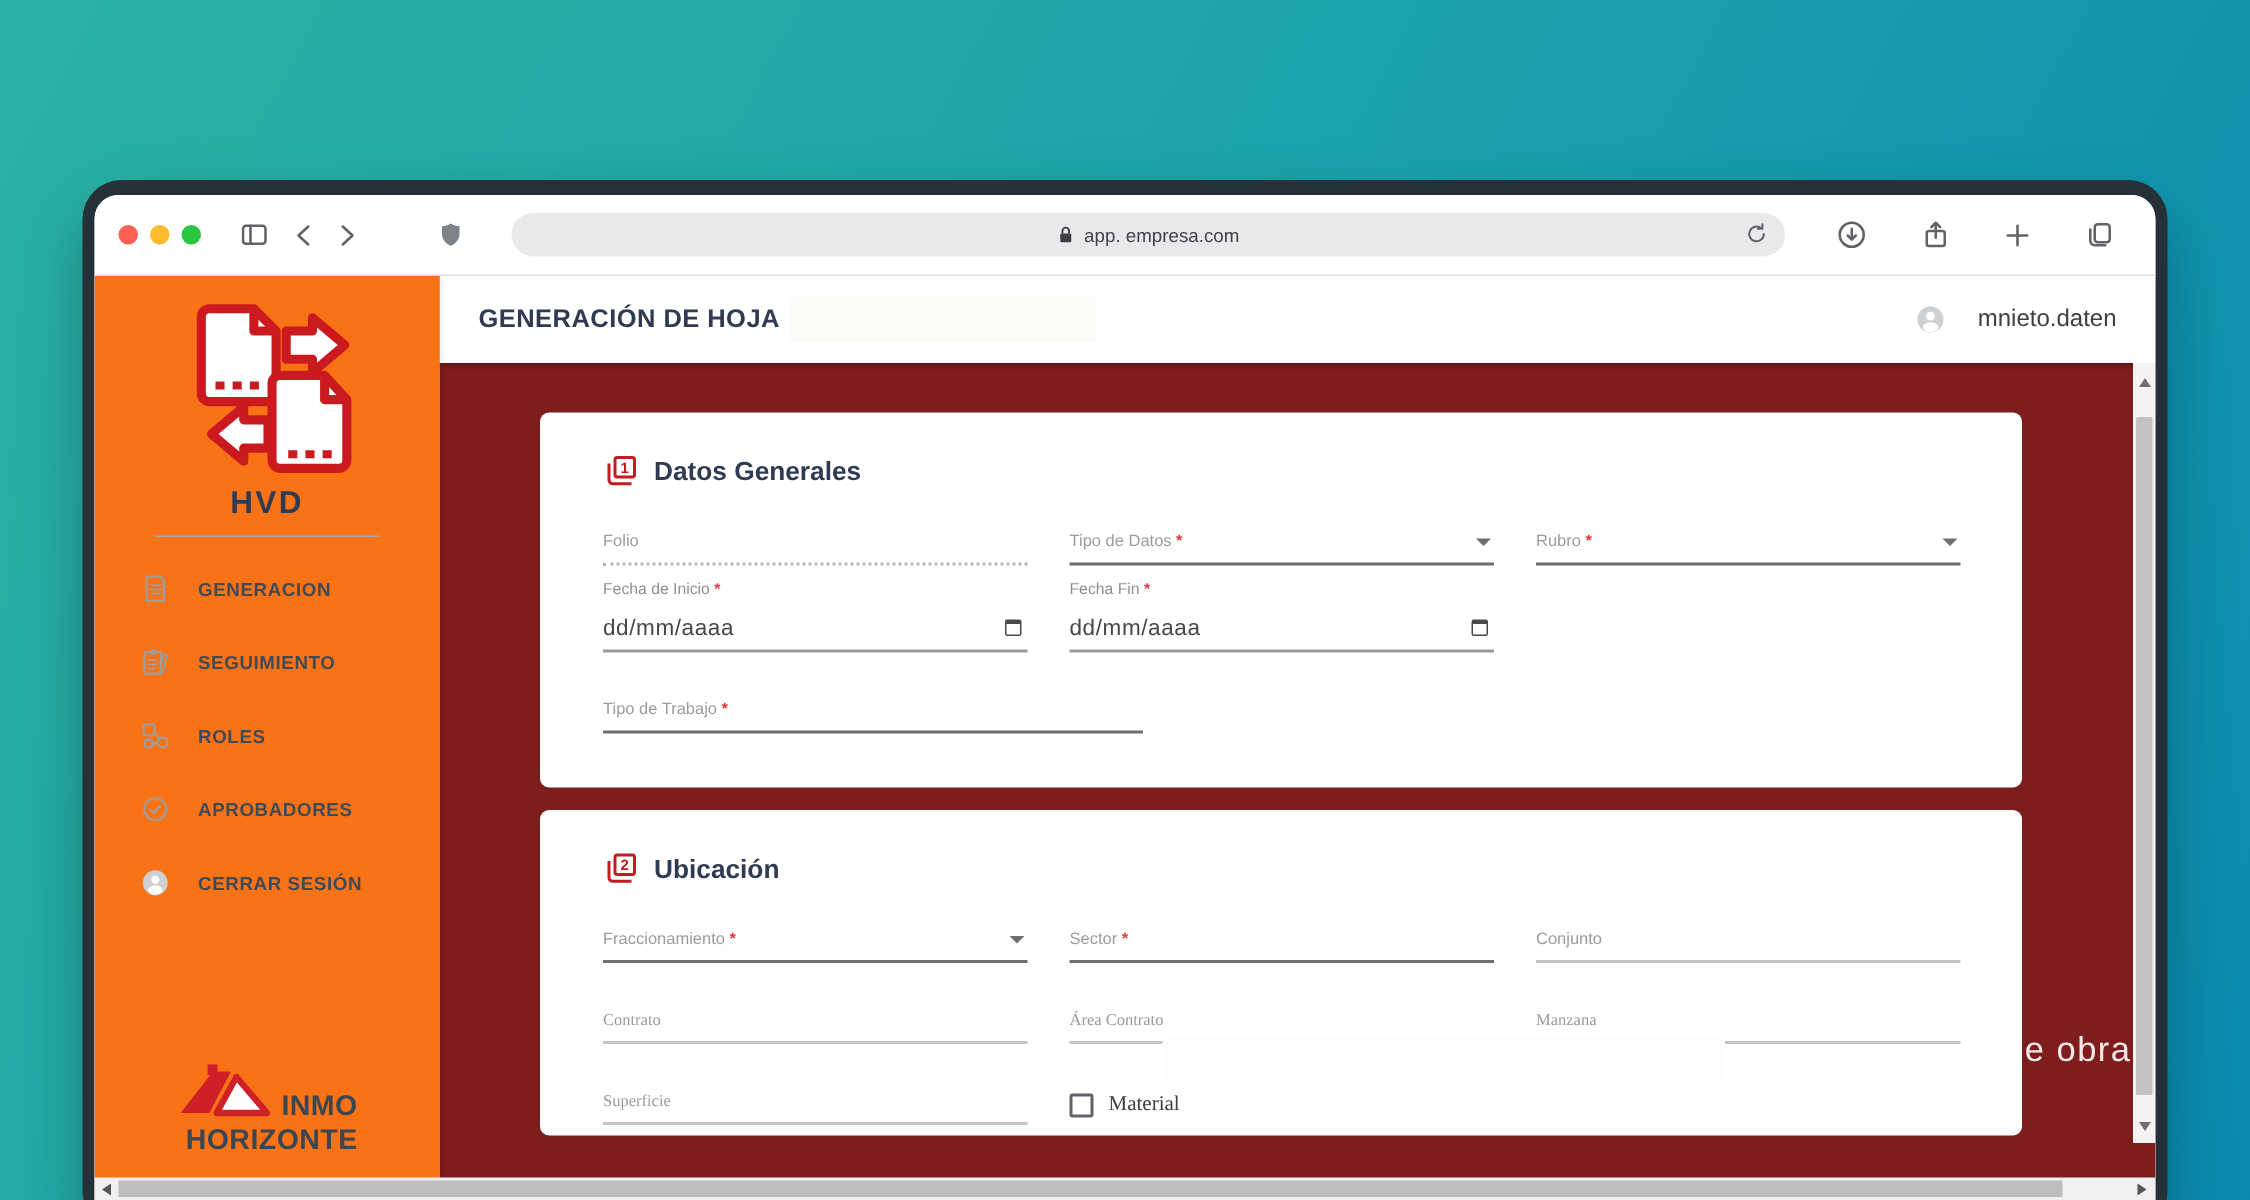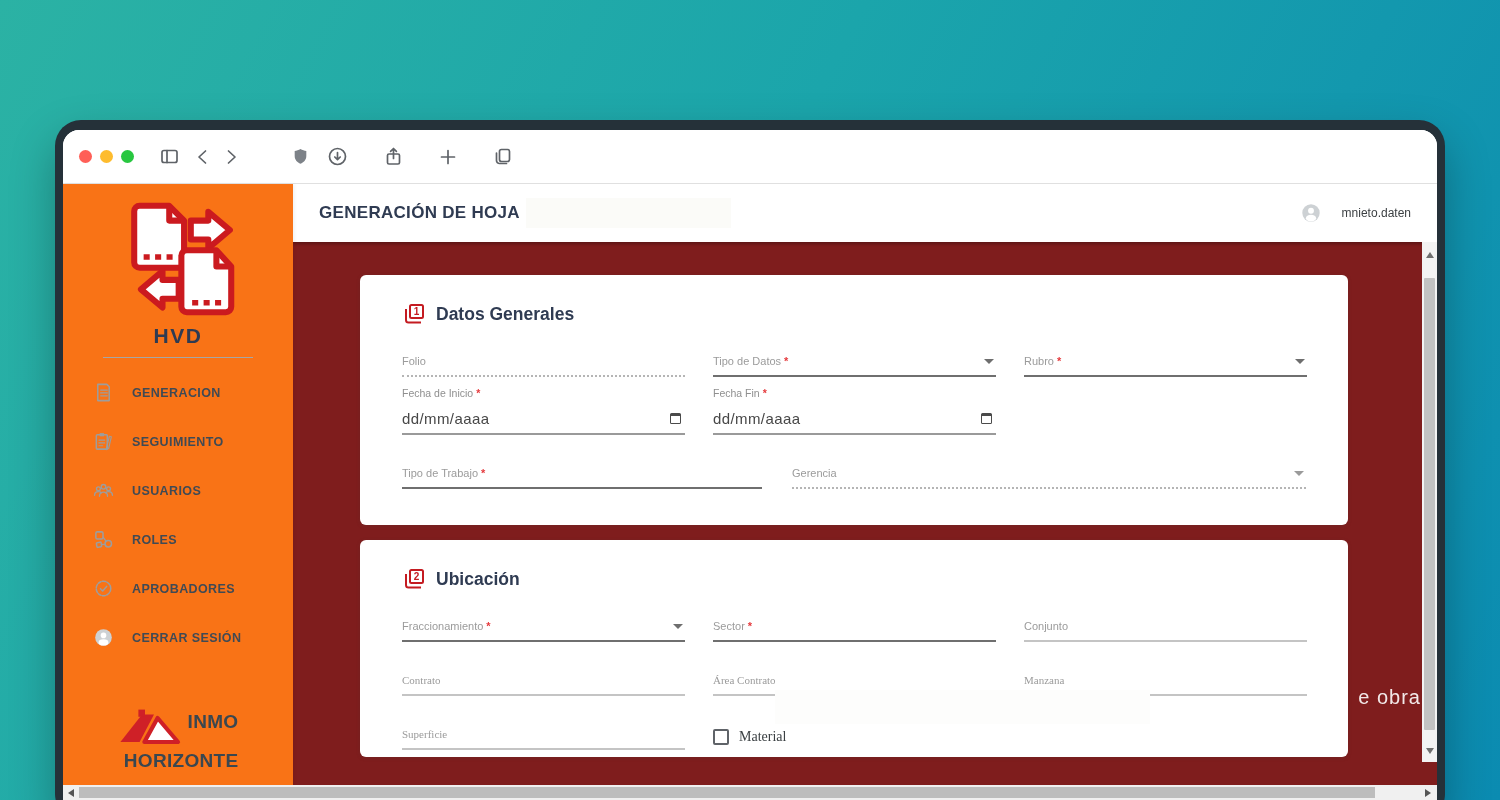--- a/index.html
+++ b/index.html
@@ -42,29 +42,29 @@
   .hvd-name{font-size:21px;font-weight:800;color:#2f3b52;letter-spacing:1.5px;margin-top:6px;}
   .hvd-rule{width:150px;height:1px;background:#a6a6a6;margin-top:9px;margin-bottom:10px;}
   .menu{width:100%;padding-left:30px;}
   .mi{display:flex;align-items:center;gap:18px;height:49px;cursor:pointer;text-align:center;}
   .mi svg{width:21px;height:21px;flex:none;stroke:#9d9d9d;fill:none;stroke-width:1.6;
     stroke-linecap:round;stroke-linejoin:round;}
   .mi .milabel{font-size:12.5px;font-weight:700;color:#404a54;letter-spacing:.4px;}
   .sidebar-brand{margin-top:auto;margin-bottom:30px;display:flex;flex-direction:column;align-items:flex-end;padding-right:0;}
   .brand-row{display:flex;align-items:flex-end;gap:4px;}
   .brand-word{font-size:19px;font-weight:800;color:#3a4750;letter-spacing:.3px;line-height:1;}
-  .brand-row .brand-word{margin-bottom:20px;}
+  .brand-row .brand-word{margin-bottom:4px;}
   
   .main{flex:1;display:flex;flex-direction:column;min-width:0;position:relative;background:#7f1d1d;}
   .main-head{height:58px;flex:none;background:#fff;box-shadow:0 2px 3px rgba(0,0,0,.28);
     display:flex;align-items:center;padding:0 26px;position:relative;z-index:2;}
   .page-title{font-size:17px;font-weight:700;color:#2f3b52;letter-spacing:.3px;}
   .title-redact{width:205px;height:30px;background:#fbfbf8;margin-left:6px;}
   .user-chip{margin-left:auto;display:flex;align-items:center;gap:20px;
-    font-size:12px;color:#3c4043;cursor:pointer;}
+    font-size:16px;color:#3c4043;cursor:pointer;}
   .content{height:520px;flex:none;position:relative;padding:33px 89px 0 67px;overflow:hidden;}
   .card{background:#fff;border-radius:6px;box-shadow:0 1px 4px rgba(60,64,67,.18);
     padding:24px 42px 0 42px;width:988px;}
   .card.c1{height:250px;margin-bottom:15px;}
   .card.c2{height:217px;overflow:hidden;}
   .sec-head{display:flex;align-items:center;gap:10px;height:30px;margin-bottom:16px;}
   .sec-title{font-size:17.5px;font-weight:700;color:#2f3b52;}
   
   .g3{display:grid;grid-template-columns:283px 283px 283px;column-gap:28px;}
   .g2d{display:grid;grid-template-columns:283px 283px;column-gap:28px;margin-top:8px;}
@@ -81,21 +81,21 @@
     border-left:5px solid transparent;border-right:5px solid transparent;border-top:5.5px solid #6e6e6e;}
   .fld-date{position:relative;height:50px;}
   .flabel-sm{position:absolute;left:0;top:2px;font-size:10.5px;color:#8f8f8f;}
   .flabel-sm .req{font-size:10.5px;}
   .dval{position:absolute;left:0;right:4px;bottom:6px;display:flex;align-items:center;
     justify-content:space-between;font-size:15px;color:#474747;letter-spacing:.4px;}
   .cal{width:11px;height:11px;border:1.6px solid #4a4a4a;border-radius:1.5px;border-top-width:3.5px;}
   .chkcell{display:flex;align-items:flex-end;gap:10px;padding-bottom:5px;}
   .chkbox{width:16px;height:16px;border:2px solid #5f6368;border-radius:2px;background:#fff;flex:none;cursor:pointer;}
   .chklabel{font-size:14px;color:#3b4043;}
-  .watermark{position:absolute;right:16px;top:444px;font-size:20px;font-weight:300;
+  .watermark{position:absolute;right:16px;top:444px;font-size:23px;font-weight:300;
     color:rgba(255,255,255,.9);letter-spacing:1px;z-index:1;pointer-events:none;}
   .mat-redact{position:absolute;left:482px;top:506px;width:375px;height:34px;background:#fdfdfc;z-index:4;}
   
   .vscroll{position:absolute;right:0;top:0;bottom:0;width:15px;background:#f3f3f3;z-index:5;}
   .vthumb{position:absolute;left:2px;width:11px;top:36px;height:452px;background:#c2c2c2;border-radius:1px;}
   .varr{position:absolute;left:3.5px;width:0;height:0;border-left:4.5px solid transparent;border-right:4.5px solid transparent;}
   .varr.up{top:10px;border-bottom:6px solid #6f6f6f;}
   .varr.dn{bottom:8px;border-top:6px solid #6f6f6f;}
   .hscroll{position:absolute;left:0;right:0;bottom:0;height:15px;background:#f0f0f0;z-index:6;}
   .hthumb{position:absolute;top:2px;height:11px;left:16px;right:62px;background:#bdbdbd;}
@@ -129,20 +129,34 @@
       <span class="tb-ic">
         <svg width="12" height="16" viewBox="0 0 12 16">
             <path d="M2.5 2 L9 8 l-6.5 6"></path>
           </svg>
       </span>
       <span class="tb-ic" style="margin-left:46px;">
         <svg width="15" height="17" viewBox="0 0 16 18">
             <path d="M8 1 C10 2.3 12.2 2.8 14.2 3 V8.4 c0 4.2-2.9 6.9-6.2 8.4 C4.7 15.3 1.8 12.6 1.8 8.4 V3 C3.8 2.8 6 2.3 8 1 z" fill="#7d8288" stroke="none"></path>
           </svg>
       </span>
+      <div class="urlbar">
+        <span class="lock">
+          <svg width="11" height="13" viewBox="0 0 12 14">
+              <rect x="2" y="6" width="8" height="6.5" rx="1" fill="#3c4043" stroke="none"></rect>
+              <path d="M3.6 6 V4.2 a2.4 2.4 0 0 1 4.8 0 V6" fill="none" stroke="#3c4043" stroke-width="1.4"></path>
+            </svg>
+        </span>
+        <span>app. empresa.com</span>
+        <span class="reload">
+          <svg width="16" height="16" viewBox="0 0 18 18">
+              <path d="M14.5 9 a5.5 5.5 0 1 1 -1.8-4.1 M13.4 1.6 v3.4 h-3.4" fill="none" stroke="#5f6368" stroke-width="1.5" stroke-linecap="round"></path>
+            </svg>
+        </span>
+      </div>
       <div class="tb-actions">
         <span class="tb-ic">
           <svg width="19" height="19" viewBox="0 0 19 19">
               <circle cx="9.5" cy="9.5" r="8"></circle>
               <path d="M9.5 5.5 v7 M6.8 10 l2.7 2.7 2.7-2.7"></path>
             </svg>
         </span>
         <span class="tb-ic">
           <svg width="17" height="19" viewBox="0 0 17 19">
               <rect x="2.5" y="7" width="12" height="10" rx="1.5"></rect>
@@ -194,31 +208,20 @@
           <div class="mi">
             <svg viewBox="0 0 22 22">
                 <rect x="3.5" y="4" width="11.5" height="15" rx="1"></rect>
                 <rect x="7" y="2.2" width="4.5" height="3.4" fill="#9d9d9d" stroke="none"></rect>
                 <path d="M6.2 9.5 h6 M6.2 12.5 h6 M6.2 15.5 h4" stroke-width="1.2"></path>
                 <path d="M17.2 5.5 l2 .6 -2.8 12 -1.9 1.4 -.3-2.3 z" stroke-width="1.2"></path>
               </svg>
             <span class="milabel">SEGUIMIENTO</span>
           </div>
           <div class="mi">
-            <svg viewBox="0 0 24 22">
-                <circle cx="12" cy="6.8" r="2.6"></circle>
-                <circle cx="6.2" cy="9" r="2.2"></circle>
-                <circle cx="17.8" cy="9" r="2.2"></circle>
-                <path d="M1.8 16.5 c0-2.6 2-4.2 4.4-4.2 1.4 0 2.6 .5 3.4 1.4"></path>
-                <path d="M22.2 16.5 c0-2.6-2-4.2-4.4-4.2 -1.4 0-2.6 .5-3.4 1.4"></path>
-                <path d="M7.4 17.5 c0-2.8 2-4.6 4.6-4.6 s4.6 1.8 4.6 4.6"></path>
-              </svg>
-            <span class="milabel">USUARIOS</span>
-          </div>
-          <div class="mi">
             <svg viewBox="0 0 22 22">
                 <rect x="3" y="3" width="7.5" height="7.5" rx="1.5"></rect>
                 <rect x="3.8" y="14" width="5" height="5" rx="1" transform="rotate(-10 6.3 16.5)"></rect>
                 <circle cx="16" cy="15.5" r="3.4"></circle>
                 <path d="M10.5 8.5 l3.5 4.6 M9 16.2 h3.4" stroke-width="1.3"></path>
               </svg>
             <span class="milabel">ROLES</span>
           </div>
           <div class="mi">
             <svg viewBox="0 0 22 22">
@@ -304,24 +307,20 @@
                     <span>dd/mm/aaaa</span>
                     <span class="cal"></span>
                   </span>
               </div>
             </div>
 
             <div class="gtw">
               <div class="fld u-dark">
                 <span class="flabel"><span>Tipo de Trabajo</span><span class="req">*</span></span>
               </div>
-              <div class="fld u-dot">
-                <span class="flabel">Gerencia</span>
-                <span class="tri" style="border-top-color:#9a9a9a;"></span>
-              </div>
             </div>
           </div>
 
           <div class="card c2">
             <div class="sec-head">
               <svg width="24" height="24" viewBox="0 0 24 24">
                 <path d="M4 7 v11 a2.5 2.5 0 0 0 2.5 2.5 H19" fill="none" stroke="#c41b21" stroke-width="2"></path>
                 <rect x="8" y="3" width="13" height="13" rx="1.5" fill="#fff" stroke="#c41b21" stroke-width="2"></rect>
                 <text x="14.5" y="13.2" text-anchor="middle" font-size="10" font-weight="bold" fill="#c41b21">2</text>
               </svg>

